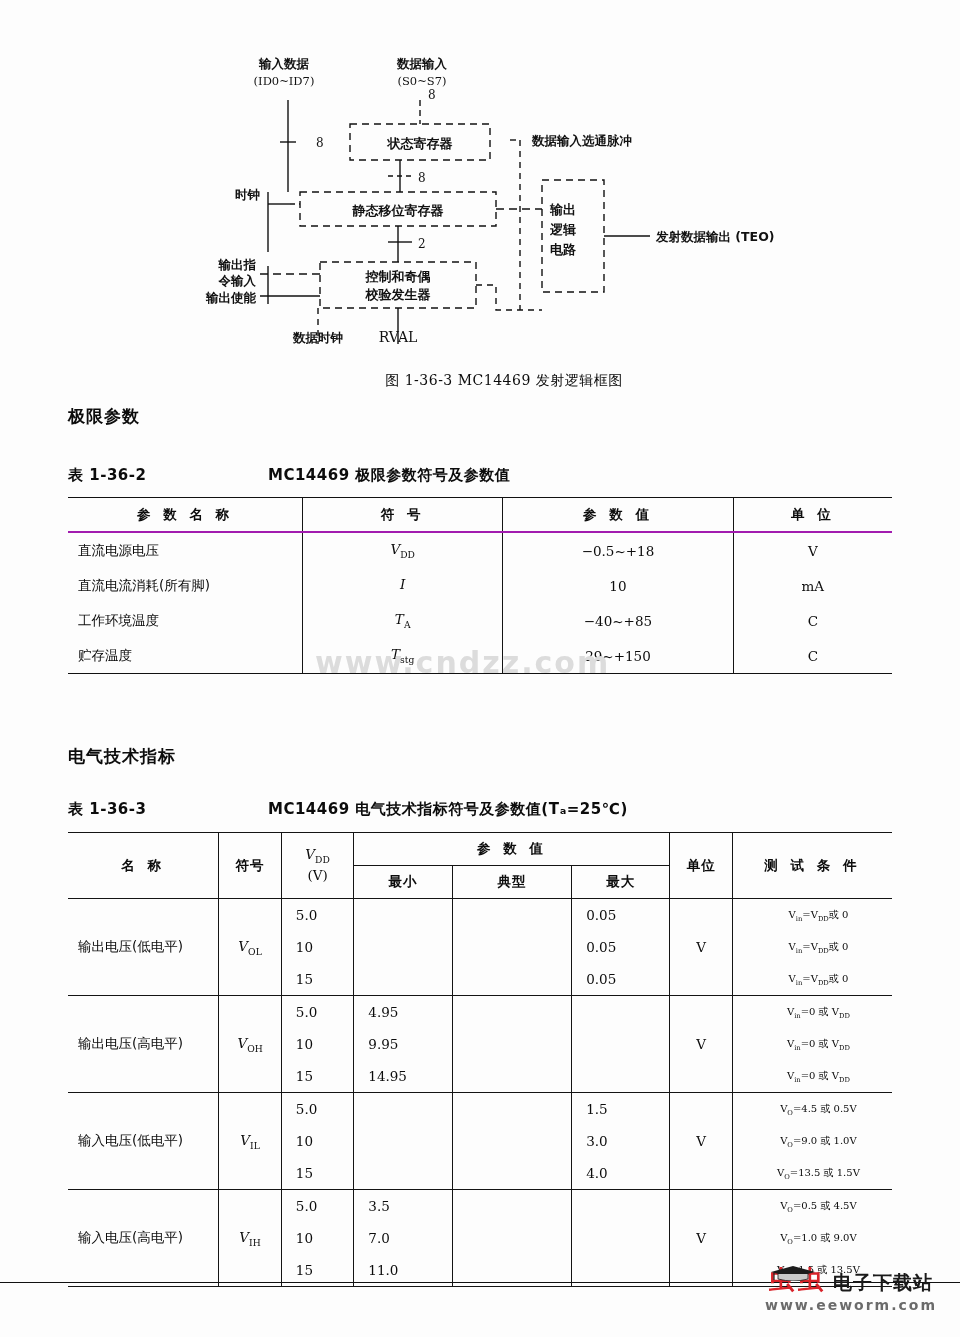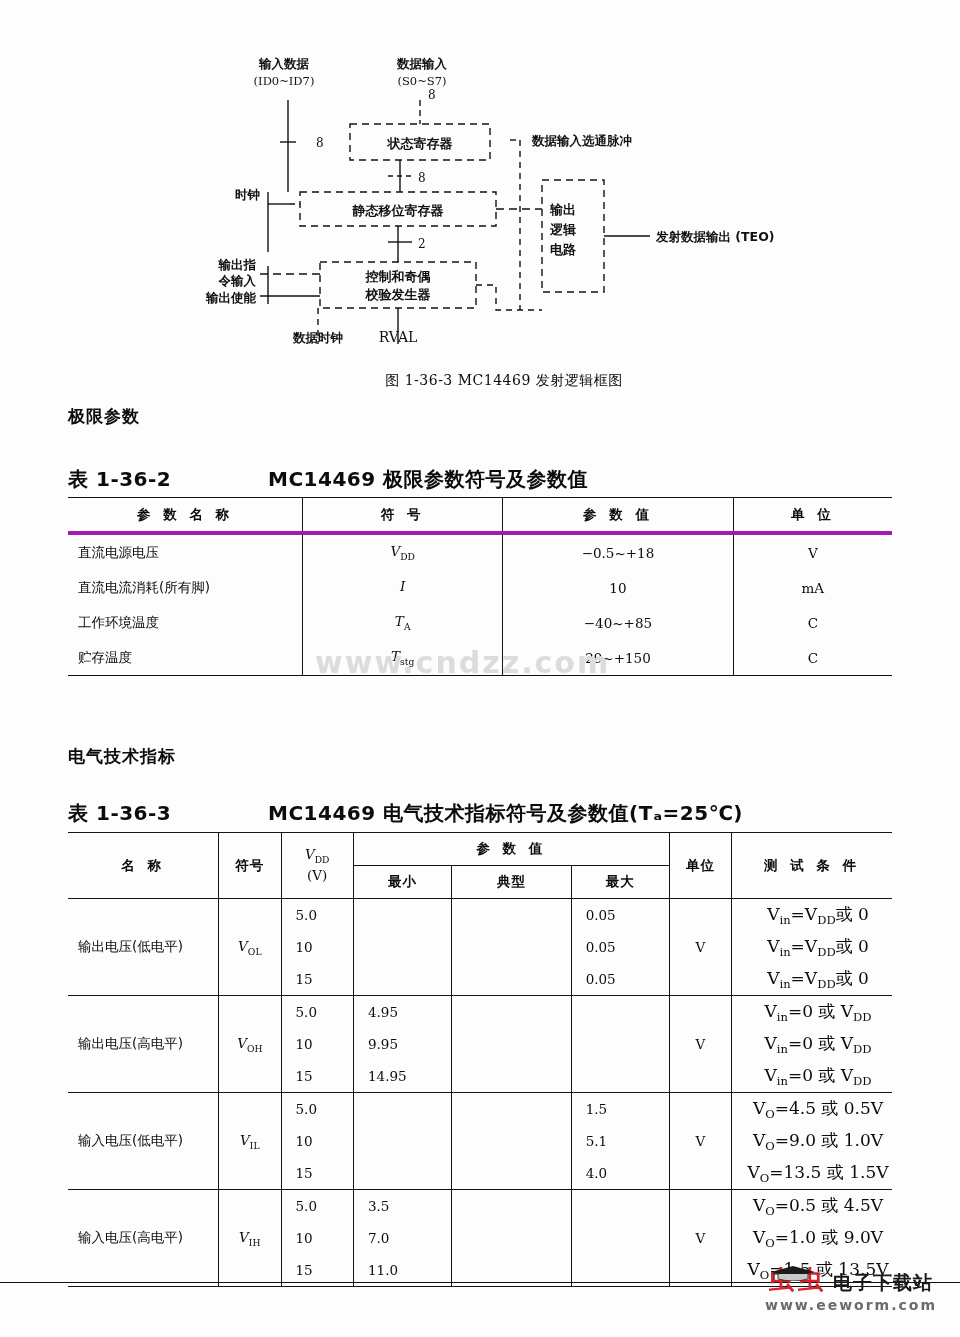--- a/index.html
+++ b/index.html
@@ -75,21 +75,21 @@
     letter-spacing: 1px;
   }
   #sec-limit { top: 405px; }
   #sec-elec  { top: 745px; }
 
   
   .tbl-caption {
     position: absolute;
     left: 68px;
     width: 824px;
-    font-size: 20px;
+    font-size: 15px;
     font-weight: 700;
     font-family: "DejaVu Sans", "Liberation Sans", sans-serif;
   }
   .tbl-caption .tc-num { display: inline-block; width: 200px; letter-spacing: 0.5px;}
   .tbl-caption .tc-title { letter-spacing: 0.5px; }
   #cap1 { top: 466px; }
   #cap2 { top: 800px; }
 
   
   table.doc {
@@ -134,21 +134,21 @@
   }
   #table1 td { height: 35px; }
   #table1 tr:first-child td { height: 33px; }
   #table1 .c-name { width: 235px; }
   #table1 .c-sym  { width: 200px; }
   #table1 .c-val  { width: 230px; }
   #table1 .c-unit { width: 159px; }
   
   #table1 { border-top: 1.6px solid #111; border-bottom: 1.6px solid #111; }
   #table1 td { border-top: none; border-bottom: none; }
-  #table1 tr.hdr-row td { border-bottom: 4px solid #a21caf; }
+  #table1 tr.hdr-row td { border-bottom: 2px solid #a21caf; }
   #table1 td:first-child { border-left: none; }
   #table1 td:last-child { border-right: none; }
 
   
   #table2 {
     left: 68px;
     top: 832px;
     width: 824px;
     border-top: 1.6px solid #111;
     border-bottom: 1.6px solid #111;
@@ -160,21 +160,21 @@
   .c2-sym  { width: 62px; }
   .c2-vdd  { width: 72px; }
   .c2-min  { width: 98px; }
   .c2-typ  { width: 120px; }
   .c2-max  { width: 98px; }
   .c2-unit { width: 62px; }
   .c2-cond { width: 160px; }
   .cond {
     text-align: left;
     padding-left: 12px !important;
-    font-size: 17px;
+    font-size: 10px;
     white-space: nowrap;
   }
   .vdd-cell, .minmax {
     text-align: left !important;
     padding-left: 14px !important;
   }
   .grp-top td { border-top: 1px solid #141414; }
   .nobot { border-bottom: none !important; }
   .notop { border-top: none !important; }
   .innerline { border-bottom: none !important; border-top: none !important; }
@@ -444,21 +444,21 @@
         <td class="val minmax nobot"></td>
         <td class="val nobot"></td>
         <td class="val minmax nobot">1.5</td>
         <td class="unit" rowspan="3">V</td>
         <td class="cond nobot">V<sub>O</sub>=4.5 或 0.5V</td>
       </tr>
       <tr>
         <td class="val vdd-cell innerline">10</td>
         <td class="val minmax innerline"></td>
         <td class="val innerline"></td>
-        <td class="val minmax innerline">5.1</td>
+        <td class="val minmax innerline">3.0</td>
         <td class="cond innerline">V<sub>O</sub>=9.0 或 1.0V</td>
       </tr>
       <tr>
         <td class="val vdd-cell notop">15</td>
         <td class="val minmax notop"></td>
         <td class="val notop"></td>
         <td class="val minmax notop">4.0</td>
         <td class="cond notop">V<sub>O</sub>=13.5 或 1.5V</td>
       </tr>
 

